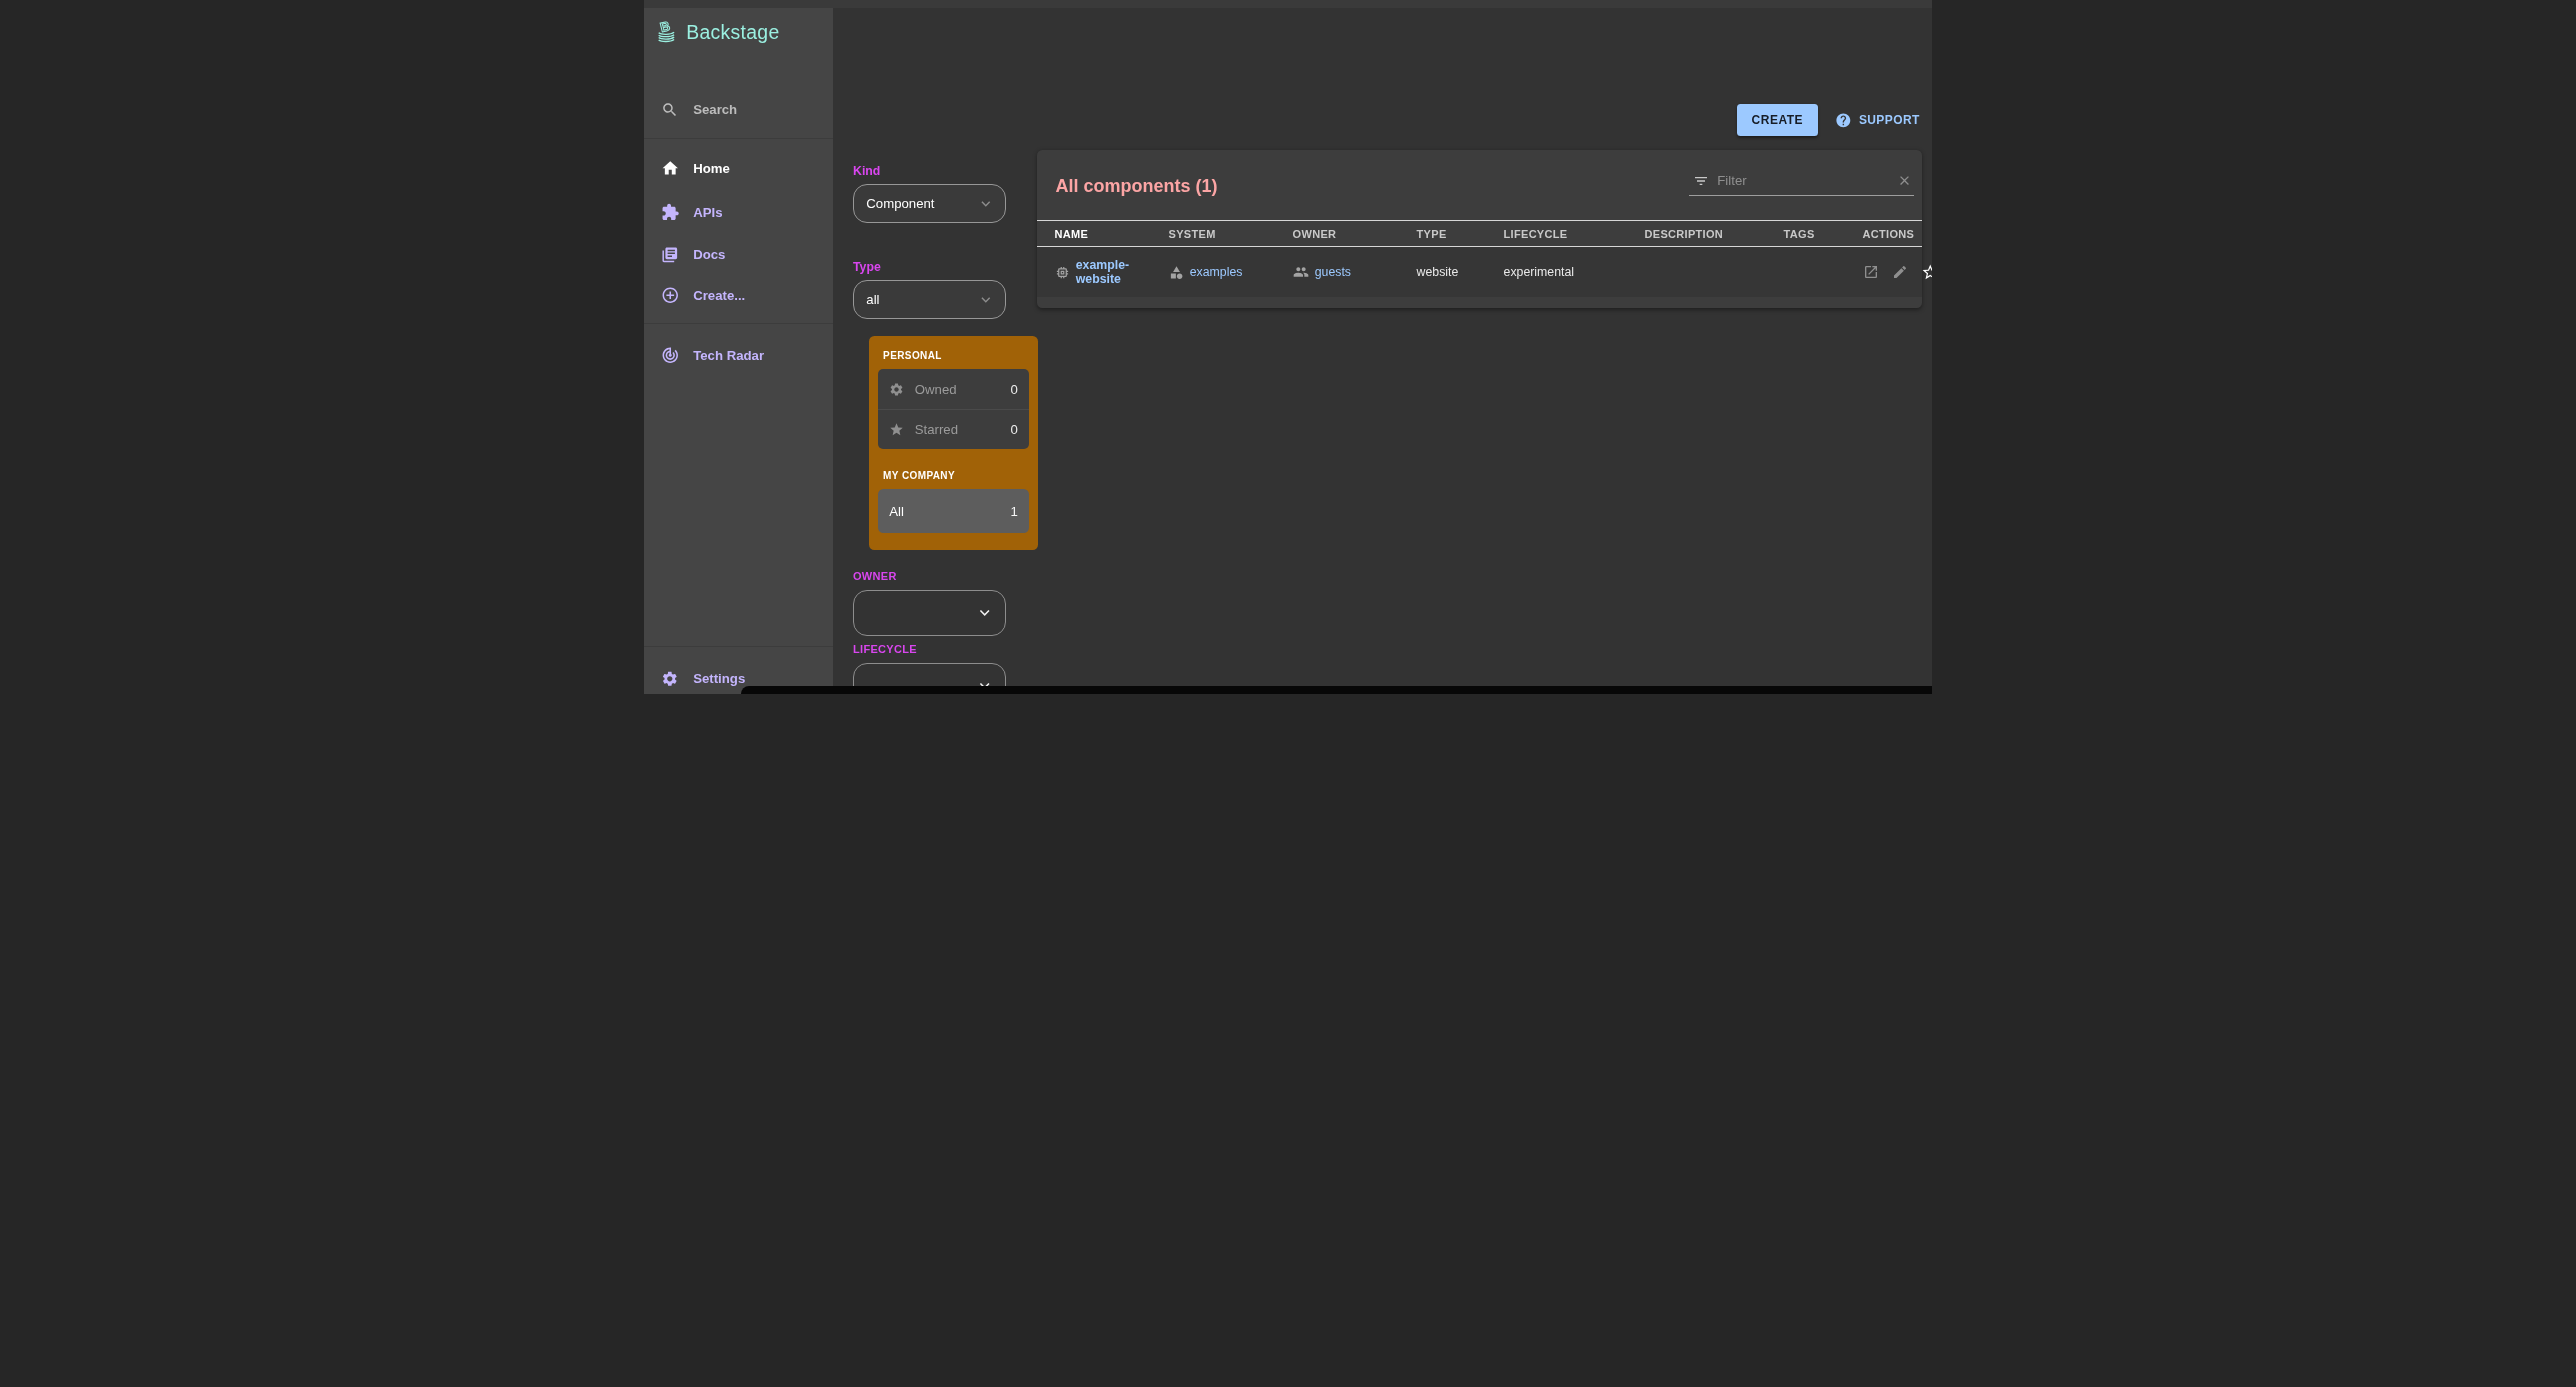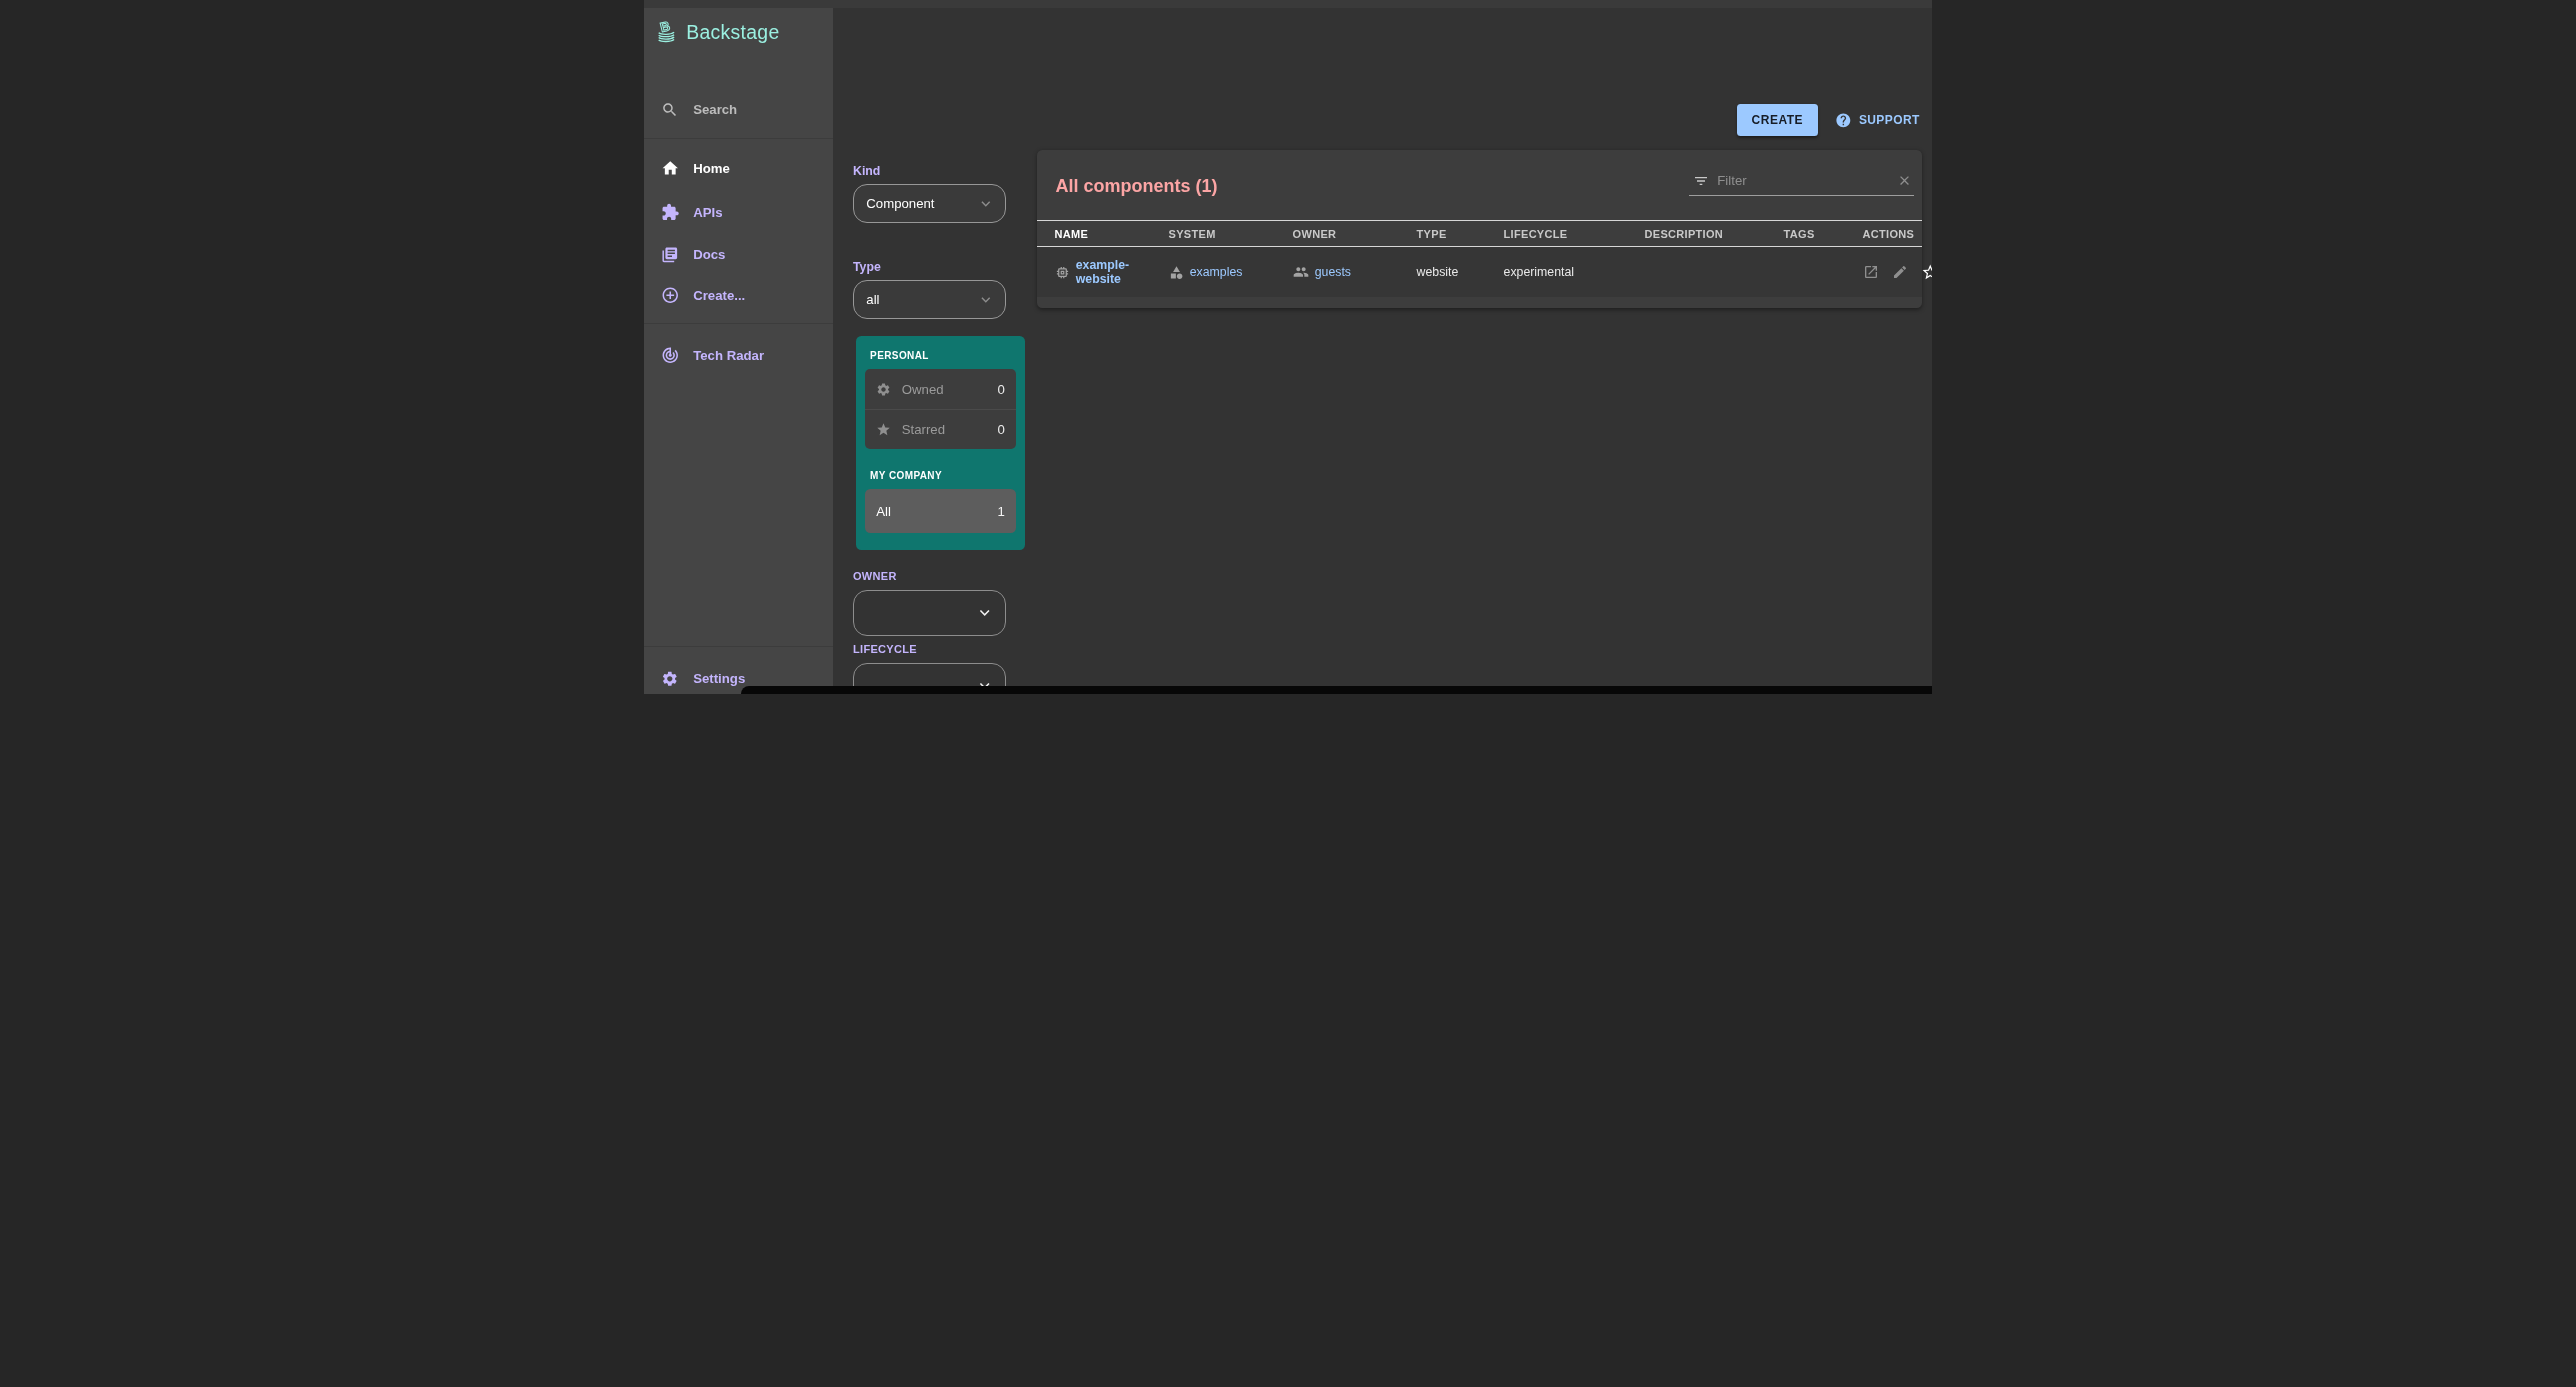--- a/index.html
+++ b/index.html
@@ -49,34 +49,34 @@
     background:#9CC9FF; color:#171d26; border:none; border-radius:3.5px;
     font-family:inherit; font-size:12px; font-weight:700; letter-spacing:0.5px; cursor:pointer;
     box-shadow:0 1.8px 2.6px rgba(0,0,0,.4);
   }
   .support {
     position:absolute; right:12.3px; top:112px; display:flex; align-items:center; gap:7px;
     color:#9CC9FF; font-size:12px; font-weight:700; letter-spacing:0.4px; cursor:pointer;
   }
 
   
-  .flabel  { position:absolute; left:209px; color:#c4b5fd; font-size:12.3px; font-weight:700; }
+  .flabel  { position:absolute; left:209px; color:#d946ef; font-size:12.3px; font-weight:700; }
   .flabel.small { font-size:11px; letter-spacing:0.3px; }
   .fselect {
     position:absolute; left:209px; width:153px; background:#3a3a3a;
     border:0.9px solid #979797; border-radius:14px; color:#fff; font-size:13.2px;
     display:flex; align-items:center; padding:0 10.6px 0 12.3px; cursor:pointer;
   }
   .fselect .chev { margin-left:auto; color:#8d8d8d; display:flex; }
   .fselect.empty { background:transparent; border-color:#8d8d8d; }
   .fselect.empty .chev { color:#f2f2f2; }
 
   .filter-card {
-    position:absolute; left:212px; top:336px; width:169px; height:214px;
-    background:#0f766e; border-radius:5.3px; padding:14px 8.8px;
+    position:absolute; left:225px; top:336px; width:169px; height:214px;
+    background:#a16207; border-radius:5.3px; padding:14px 8.8px;
   }
   .fc-head { color:#ffffff; font-size:10px; font-weight:700; letter-spacing:0.4px; padding-left:5.3px; }
   .fc-group { margin-top:8px; background:#3d3d3d; border-radius:5px; overflow:hidden; }
   .fc-row {
     height:40px; display:flex; align-items:center; gap:10.6px; padding:0 11.4px; cursor:pointer;
     color:#9b9b9b; font-size:13.2px;
   }
   .fc-row + .fc-row { border-top:0.9px solid #4a4a4a; }
   .fc-row .cnt { margin-left:auto; color:#ededed; font-size:13.2px; }
   .fc-head.company { margin-top:21px; }

